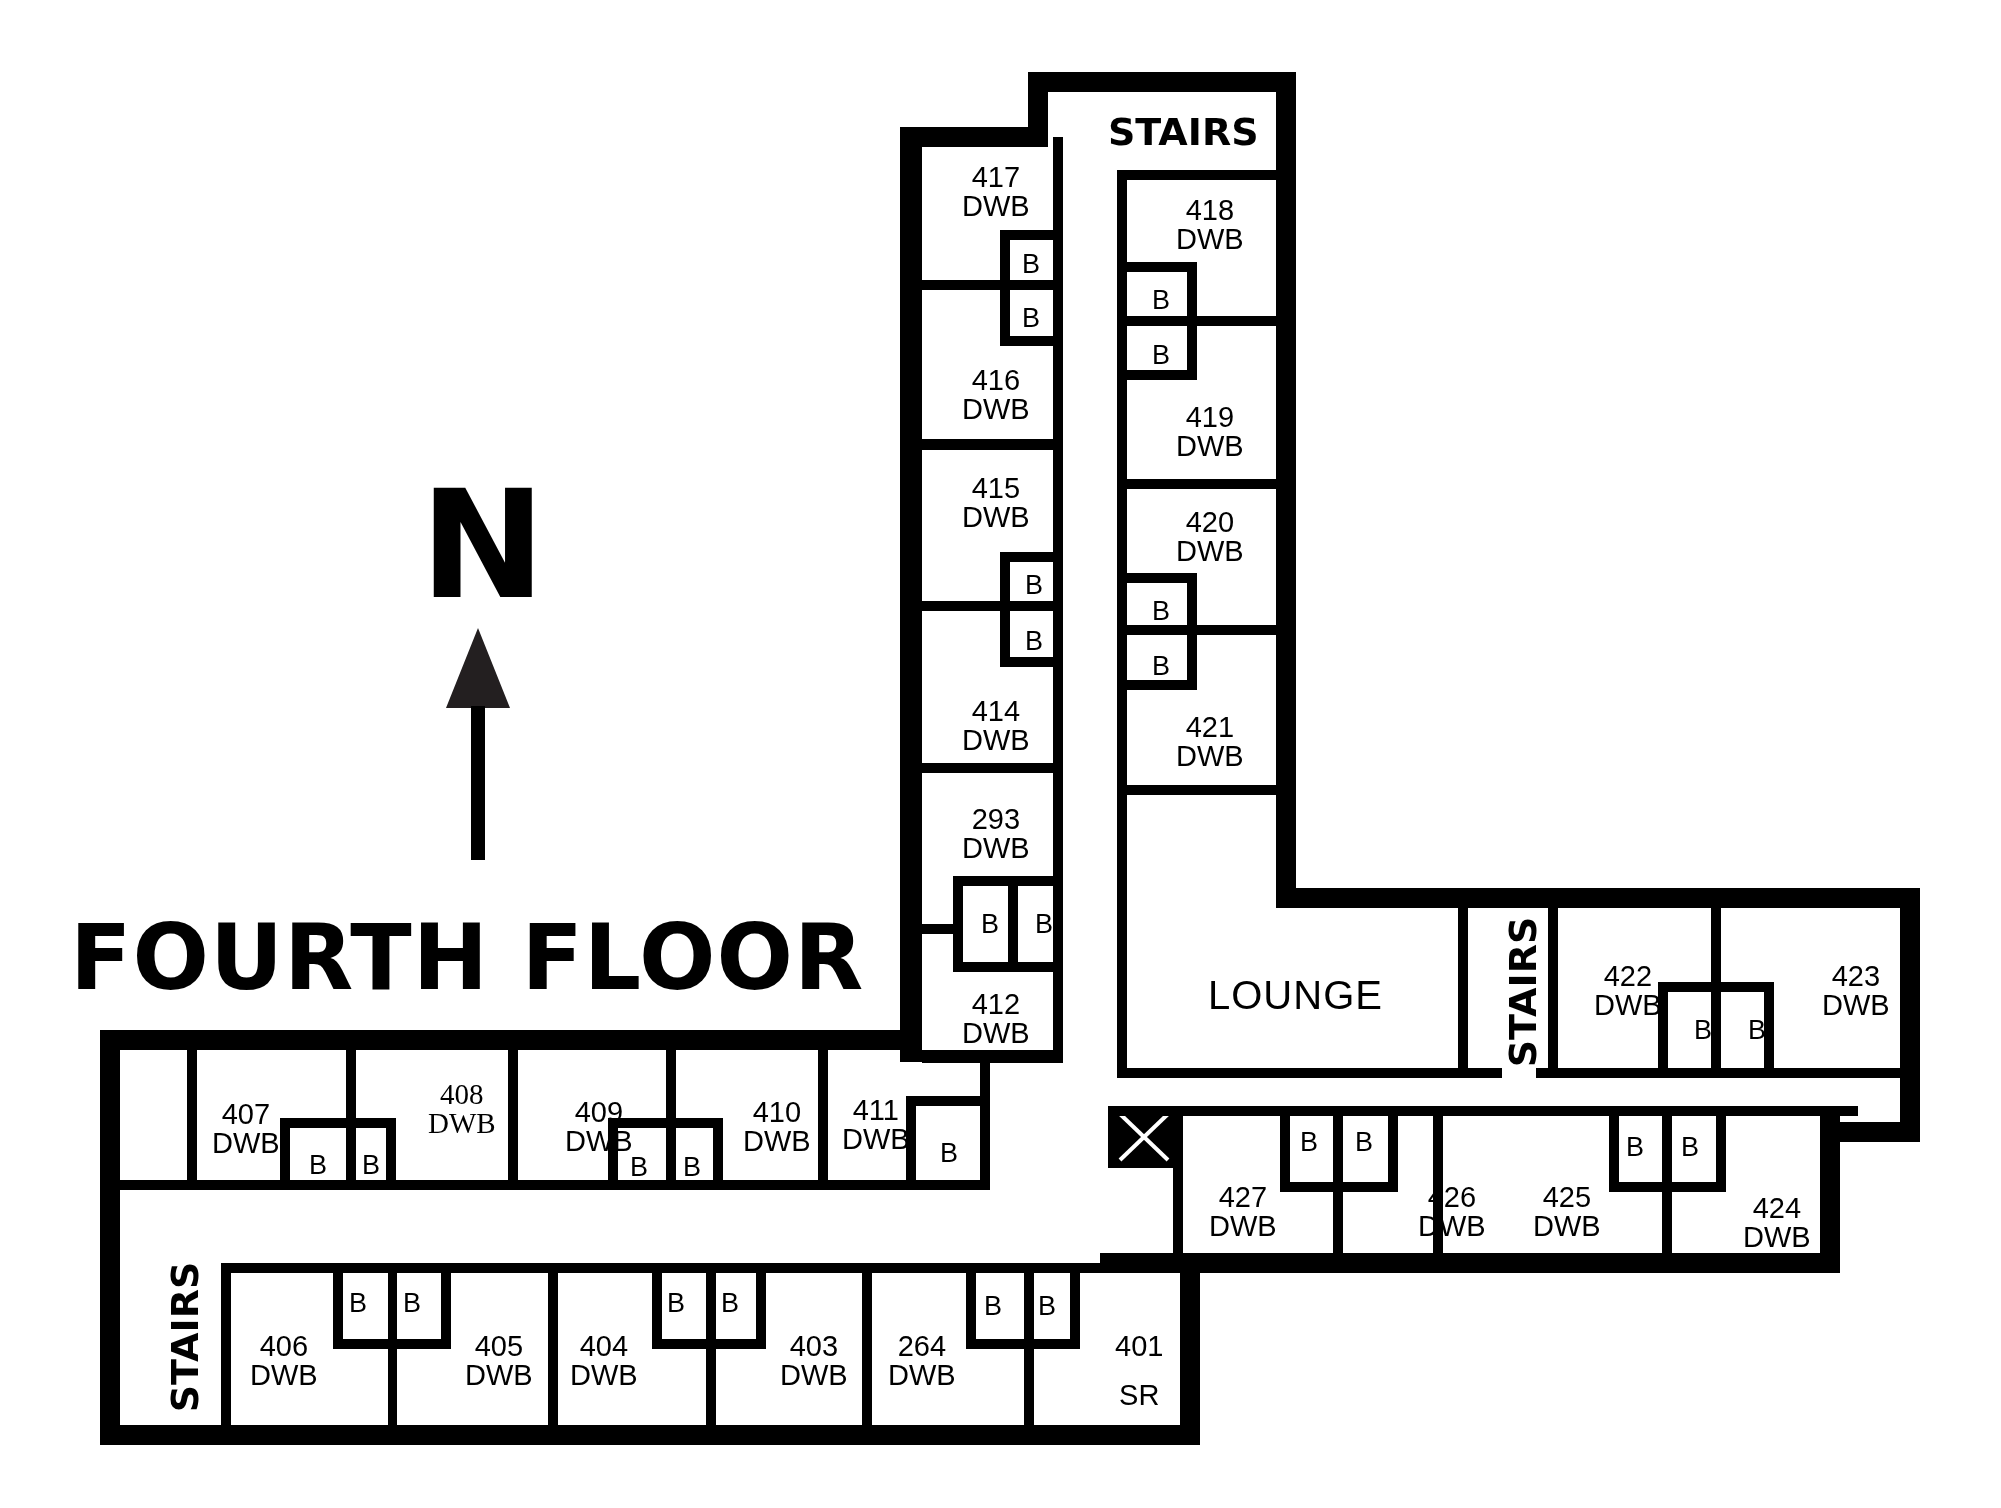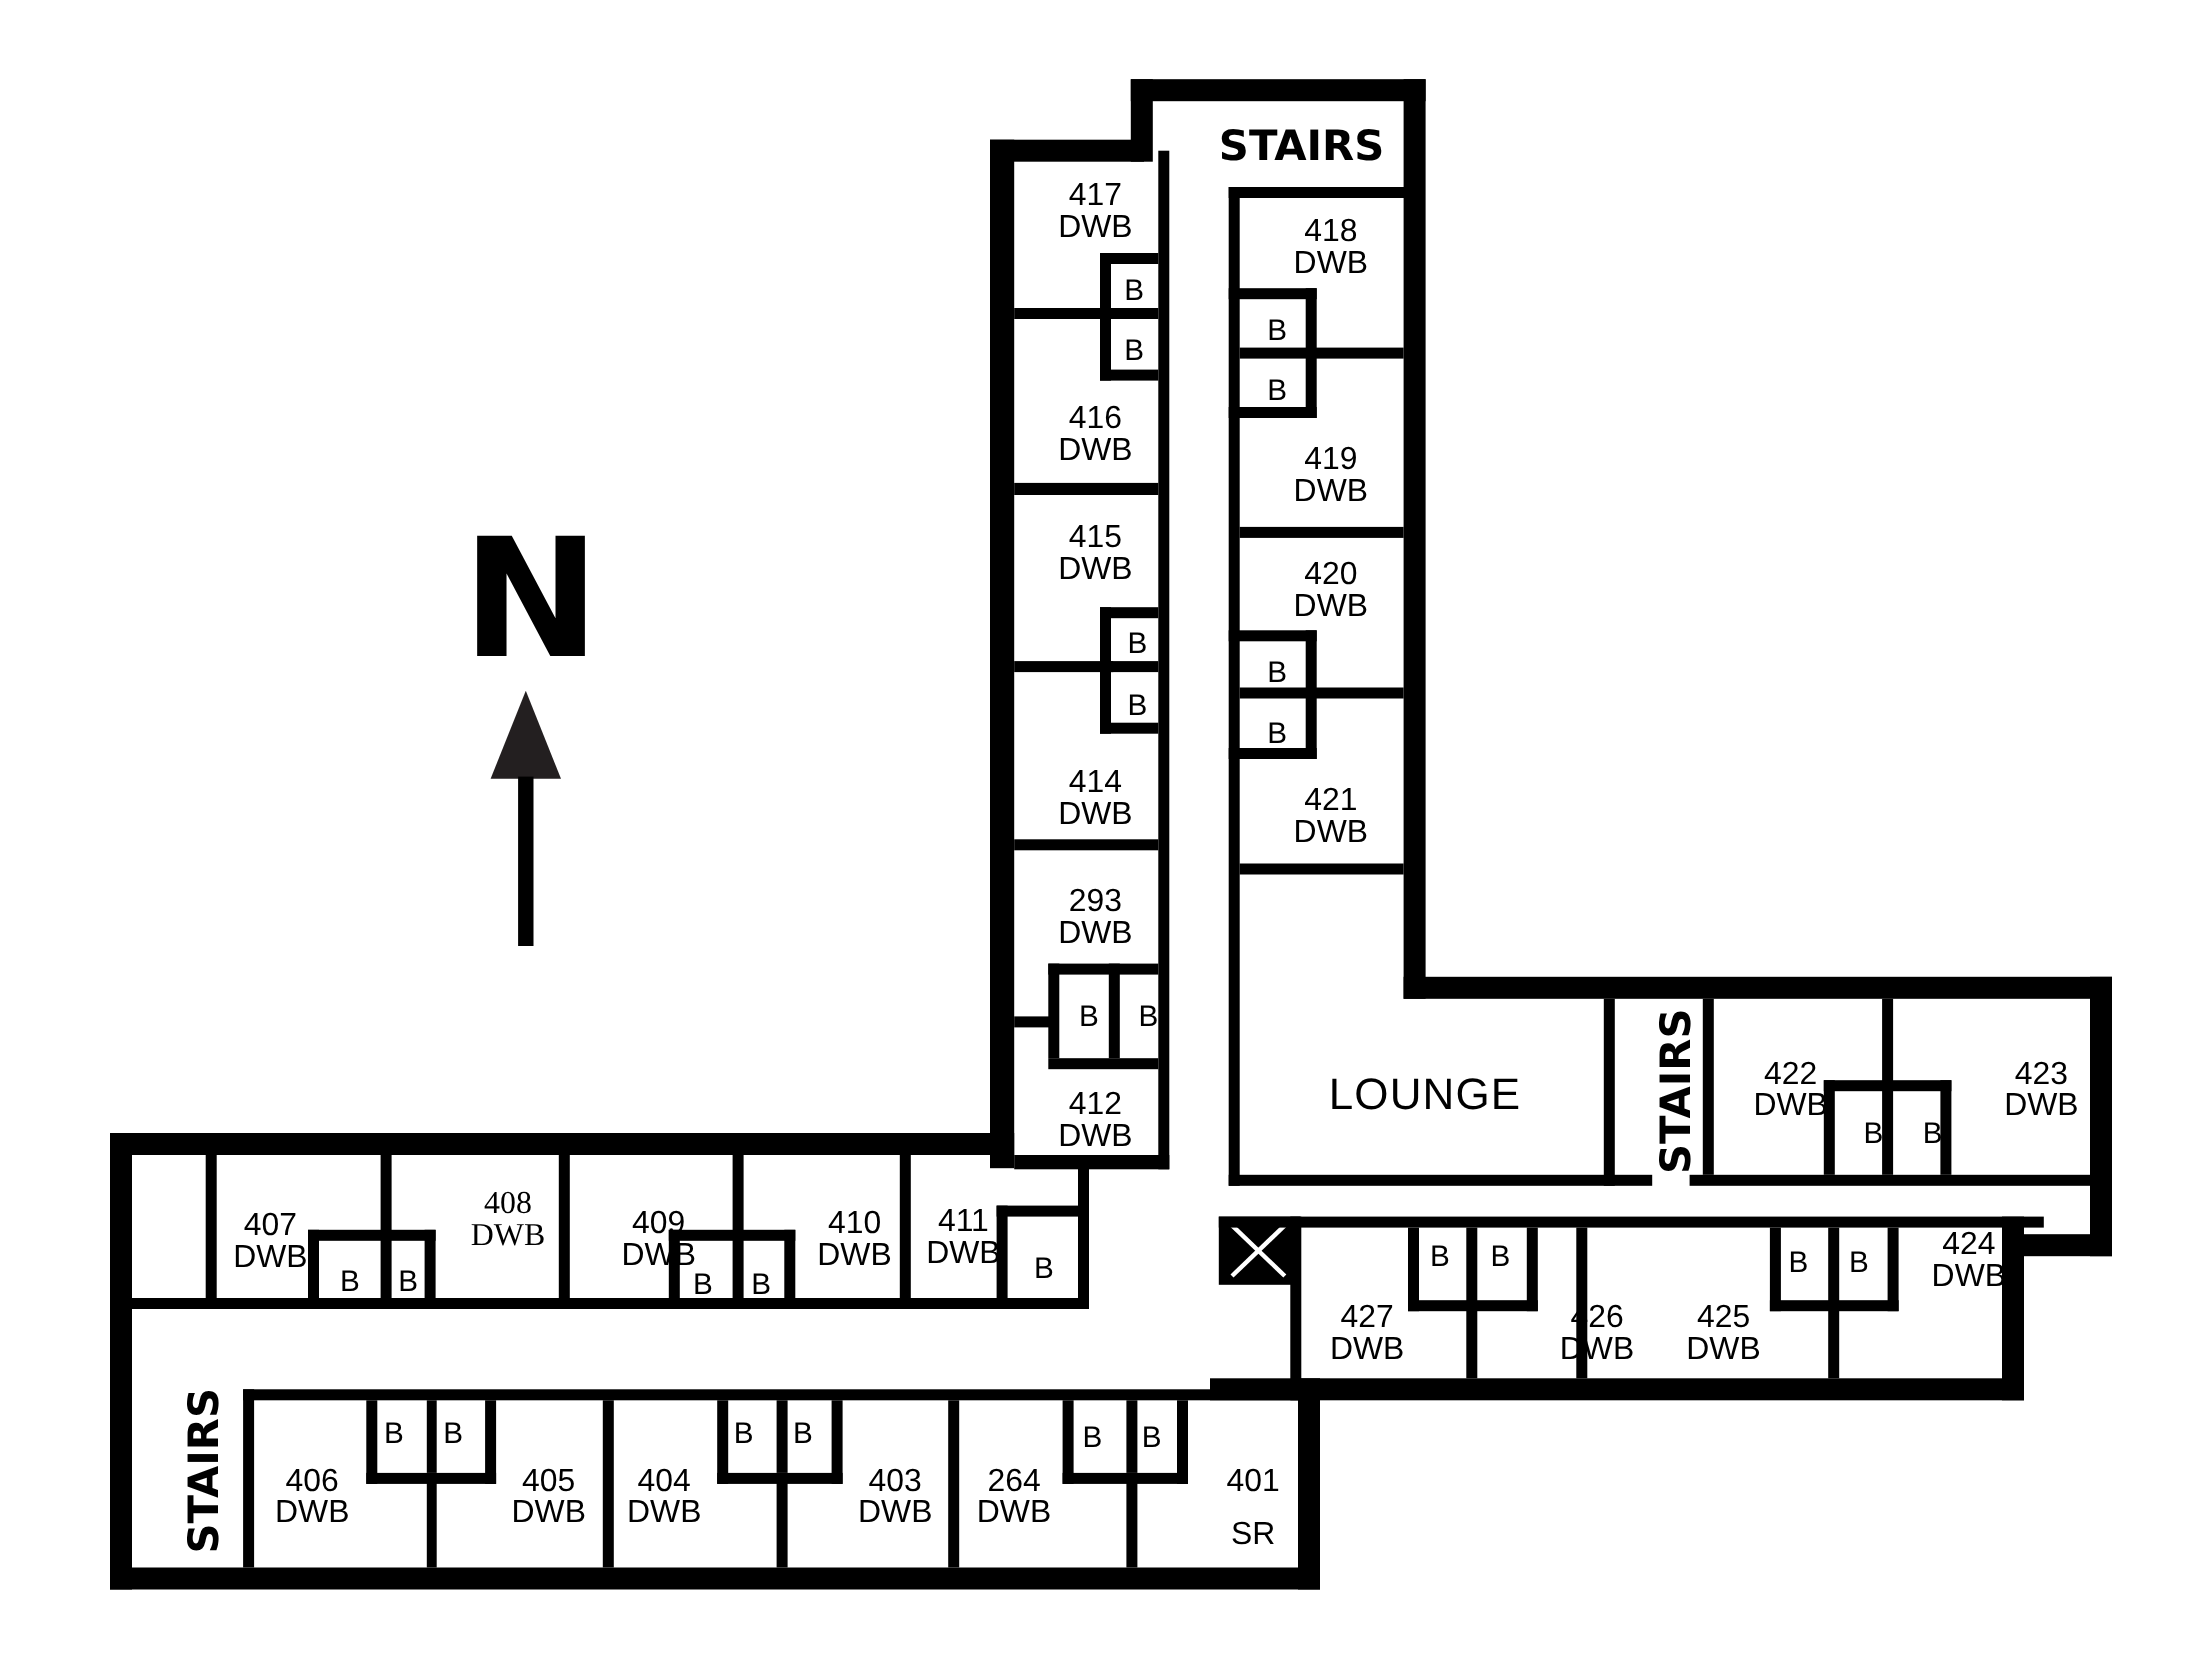--- a/index.html
+++ b/index.html
@@ -18,20 +18,21 @@
 </head>
 <body>
 
 <div id="stage">
 
   <div class="north">N</div>
   <svg style="position:absolute;left:440px;top:620px;" width="80" height="250" viewBox="0 0 80 250">
     <polygon points="38,8 70,88 6,88" fill="#231f20"></polygon>
     <rect x="31" y="86" width="14" height="154" fill="#000"></rect>
   </svg>
+  <div class="title">FOURTH FLOOR</div>
 
   <div class="w" style="left:900px;top:127px;width:140px;height:20px;"></div>
   <div class="w" style="left:1028px;top:72px;width:268px;height:20px;"></div>
   <div class="w" style="left:1028px;top:72px;width:20px;height:75px;"></div>
   <div class="w" style="left:900px;top:127px;width:22px;height:935px;"></div>
   <div class="w" style="left:1276px;top:72px;width:20px;height:836px;"></div>
 
   <div class="w" style="left:1117px;top:170px;width:170px;height:10px;"></div>
   <div class="lbl bold" style="left:1108px;top:113px;font-family:'DejaVu Sans',sans-serif;font-size:38px;">STAIRS</div>
 
@@ -220,21 +221,21 @@
       <span>DWB</span>
     </div>
   <div class="lbl room" style="left:1418px;top:1183px;">
       <span>426</span>
       <span>DWB</span>
     </div>
   <div class="lbl room" style="left:1533px;top:1183px;">
       <span>425</span>
       <span>DWB</span>
     </div>
-  <div class="lbl room" style="left:1743px;top:1117px;margin-left:13px;">
+  <div class="lbl room" style="left:1743px;top:1194px;">
       <span>424</span>
       <span>DWB</span>
     </div>
 
   <div class="lbl room" style="left:212px;top:1100px;">
       <span>407</span>
       <span>DWB</span>
     </div>
   <div class="lbl room" style="left:428px;top:1080px;font-family:Liberation Serif, serif;">
       <span>408</span>

